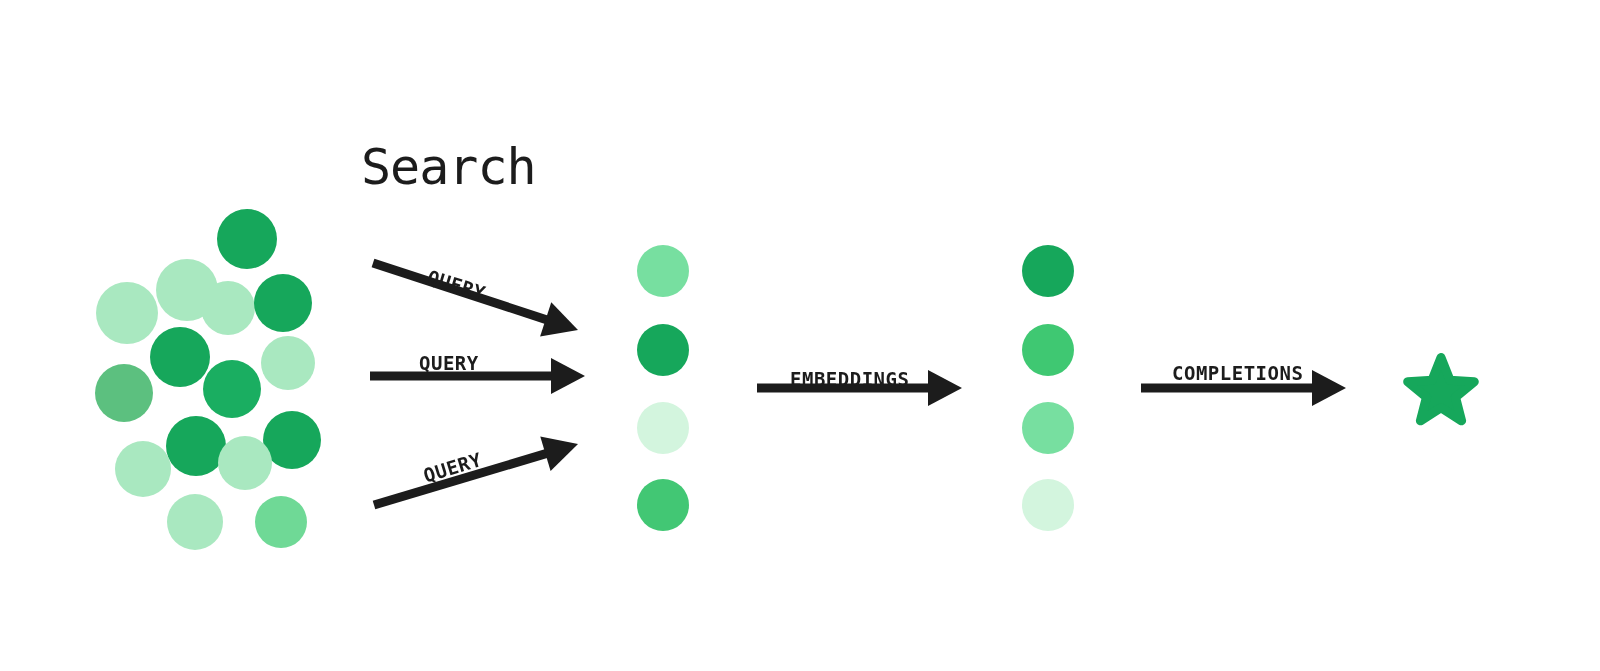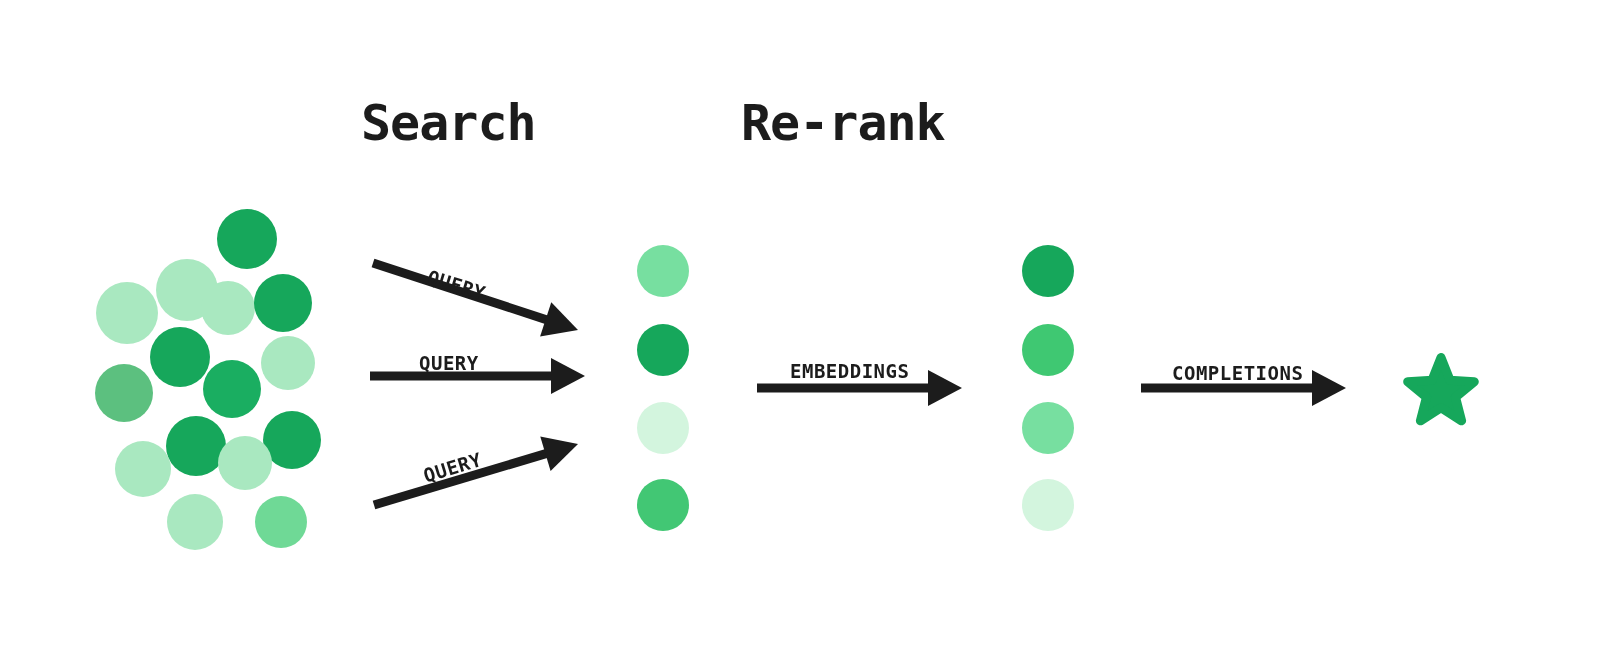--- a/index.html
+++ b/index.html
@@ -15,25 +15,26 @@
     position: relative;
     width: 1600px;
     height: 671px;
     background: #ffffff;
     overflow: hidden;
   }
   .stage-heading {
     position: absolute;
     font-family: "DejaVu Sans Mono", monospace;
     font-size: 50px;
-    font-weight: 700;
+    font-weight: 400;
     letter-spacing: -1px;
     color: #1c1c1c;
     white-space: nowrap;
     line-height: 1;
+    margin-top: 44px;
   }
   #heading-search  { left: 361px; top: 98px; }
   #heading-rerank  { left: 741px; top: 98px; }
   #heading-answer  { left: 1145px; top: 98px; }
 
   .dot {
     position: absolute;
     border-radius: 50%;
   }
   .arrow-label {
@@ -67,21 +68,20 @@
   .star-shape {
     position: absolute;
   }
 </style>
 </head>
 <body>
 
 <div id="canvas">
 
   <div class="stage-heading" id="heading-search">Search</div>
-  <div class="stage-heading" id="heading-rerank">Re-rank</div>
 
   <div id="corpus-cluster">
       <div class="dot" style="left: 217px; top: 209px; width: 60px; height: 60px; background: rgb(22, 167, 91);"></div>
       <div class="dot" style="left: 156px; top: 259px; width: 62px; height: 62px; background: rgb(169, 232, 192);"></div>
       <div class="dot" style="left: 96px; top: 282px; width: 62px; height: 62px; background: rgb(169, 232, 192);"></div>
       <div class="dot" style="left: 201px; top: 281px; width: 54px; height: 54px; background: rgb(169, 232, 192);"></div>
       <div class="dot" style="left: 254px; top: 274px; width: 58px; height: 58px; background: rgb(22, 167, 91);"></div>
       <div class="dot" style="left: 150px; top: 327px; width: 60px; height: 60px; background: rgb(22, 167, 91);"></div>
       <div class="dot" style="left: 261px; top: 336px; width: 54px; height: 54px; background: rgb(169, 232, 192);"></div>
       <div class="dot" style="left: 95px; top: 364px; width: 58px; height: 58px; background: rgb(92, 192, 127);"></div>
@@ -119,16 +119,16 @@
       <polygon points="578,444 550.5818782135183,470.98604449899346 540.2683812208644,436.49500537601955" class="arrow-head" fill="#1c1c1c"></polygon>
       <line x1="757" y1="388" x2="932" y2="388" class="arrow-shaft" stroke="#1c1c1c"></line>
       <polygon points="962,388 928,406 928,370" class="arrow-head" fill="#1c1c1c"></polygon>
       <line x1="1141" y1="388" x2="1316" y2="388" class="arrow-shaft" stroke="#1c1c1c"></line>
       <polygon points="1346,388 1312,406 1312,370" class="arrow-head" fill="#1c1c1c"></polygon>
     </svg>
 
   <div class="arrow-label" id="label-query-top" style="left: 428px; top: 265px; transform: rotate(17deg);">QUERY</div>
   <div class="arrow-label" id="label-query-middle" style="left: 419px; top: 352px; transform: rotate(0deg);">QUERY</div>
   <div class="arrow-label" id="label-query-bottom" style="left: 424px; top: 465px; transform: rotate(-17deg);">QUERY</div>
-  <div class="arrow-label" id="label-embeddings" style="left: 790px; top: 360px; transform: rotate(0deg);">EMBEDDINGS</div>
+  <div class="arrow-label" id="label-embeddings" style="left: 790px; top: 368px; transform: rotate(0deg);">EMBEDDINGS</div>
   <div class="arrow-label" id="label-completions" style="left: 1172px; top: 362px; transform: rotate(0deg);">COMPLETIONS</div>
 
 </div>
 
 </body></html>

